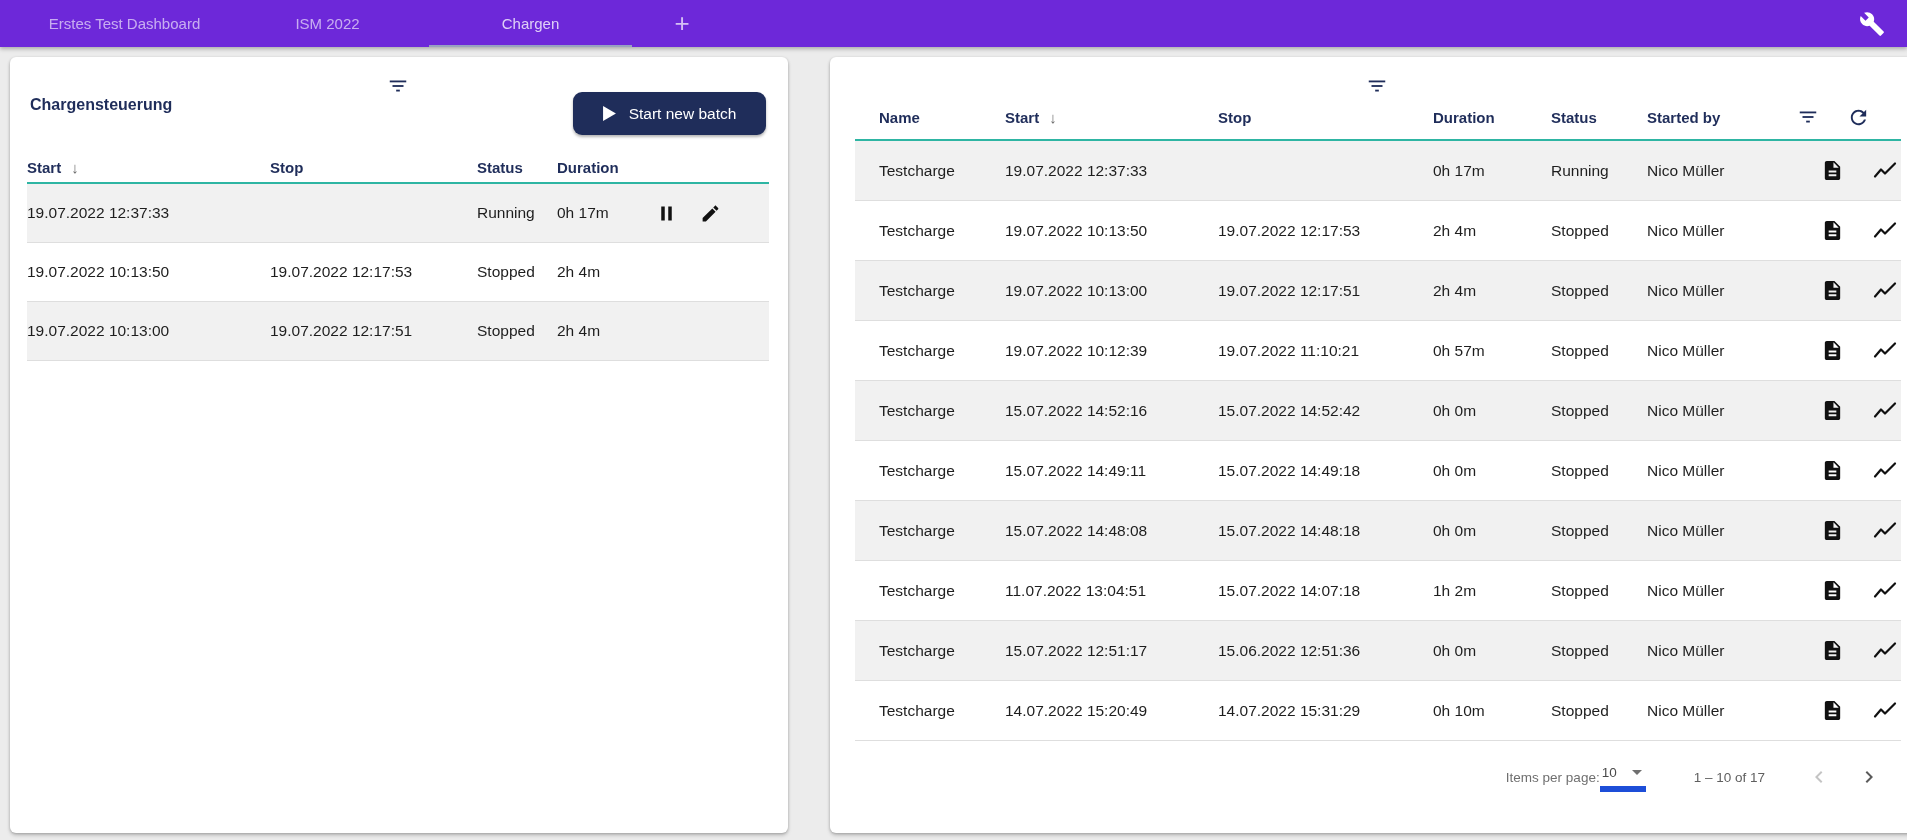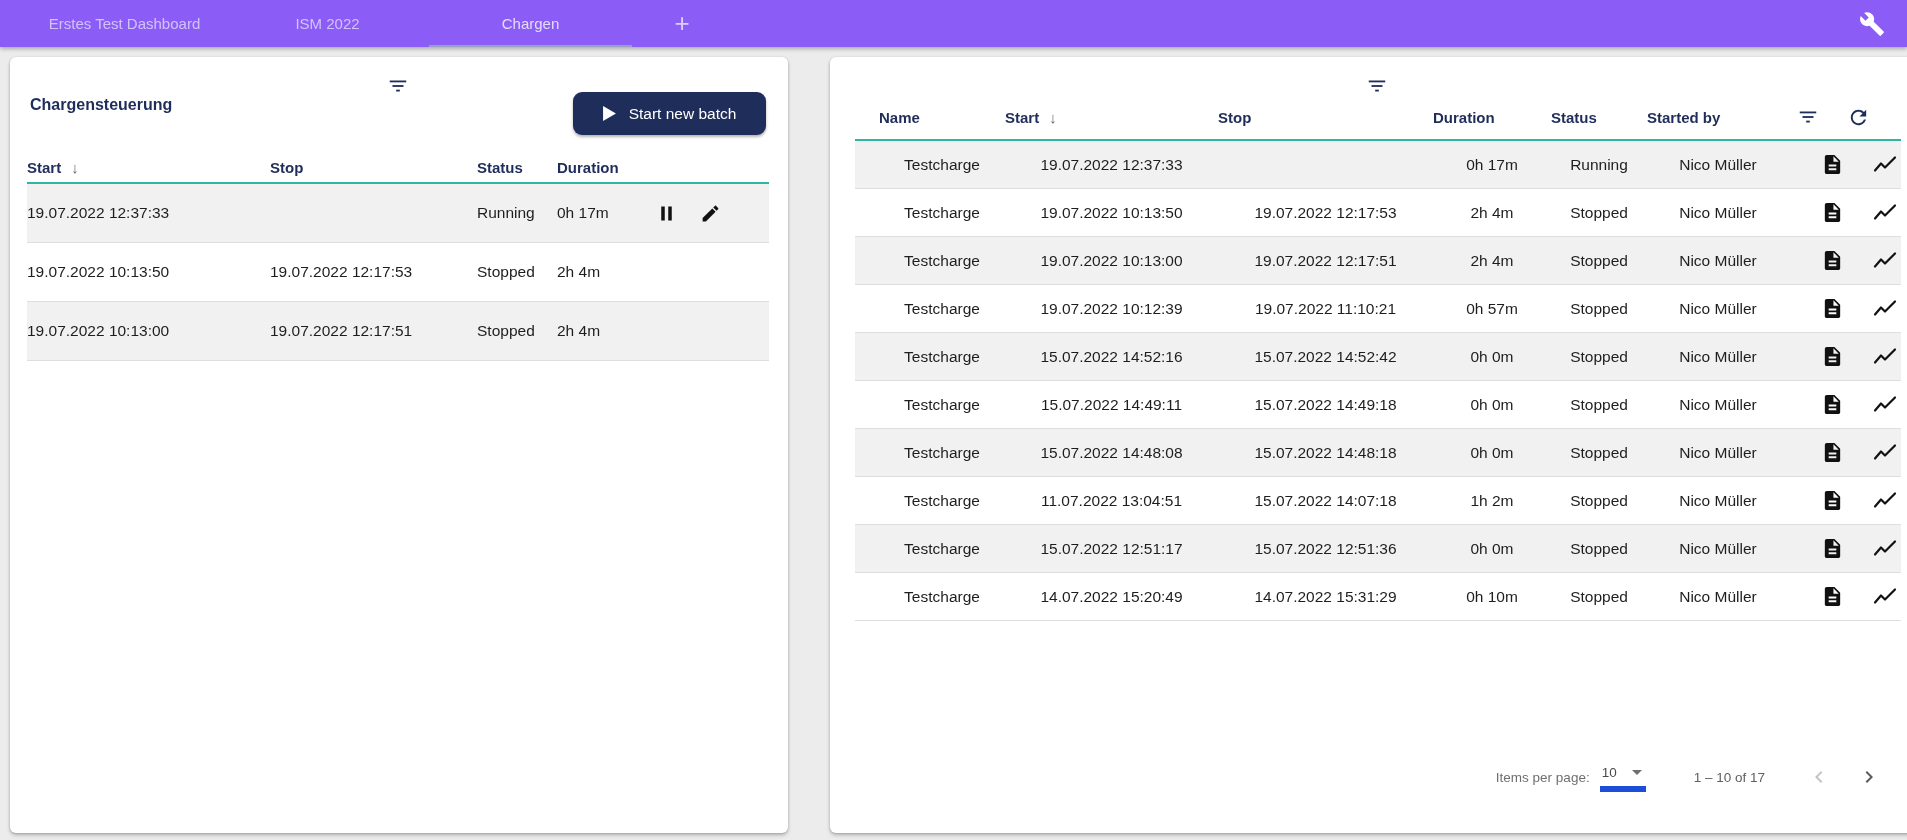--- a/index.html
+++ b/index.html
@@ -5,21 +5,21 @@
   * { box-sizing: border-box; margin: 0; padding: 0; }
   html,body { width:1907px; height:840px; }
   body {
     font-family: "Liberation Sans", "DejaVu Sans", sans-serif;
     background:#ececec; position:relative; overflow:hidden;
     color:#1e1e1e;
   }
   
   .topbar {
     position:absolute; top:0; left:0; width:1907px; height:47px;
-    background:#8b5cf6; display:flex; align-items:center; z-index:5;
+    background:#6d28d9; display:flex; align-items:center; z-index:5;
     box-shadow:0 2px 4px rgba(0,0,0,.28);
   }
   .tabs { display:flex; height:100%; margin-left:23px; }
   .tab {
     width:203px; height:100%; display:flex; align-items:center; justify-content:center;
     color:rgba(255,255,255,.62); font-size:15px; position:relative; cursor:pointer;
     white-space:nowrap;
   }
   .tab.active { color:rgba(255,255,255,.78); }
   .tab.active::after {
@@ -54,34 +54,34 @@
   .lc1 { width:243px; } .lc2 { width:207px; } .lc3 { width:80px; } .lc4 { width:93px; }
   .lt-actions { display:flex; align-items:center; gap:23px; padding-left:6px; flex:1; }
   .sort-arrow { color:#6b6b6b; font-size:15px; margin-left:10px; font-weight:400; }
   .ibtn { display:flex; cursor:pointer; }
   
   .rt { position:absolute; left:25px; top:38px; width:1046px; }
   .rt-head {
     display:flex; align-items:center; height:46px; border-bottom:2px solid #2eb5a3;
     color:#1f2d5a; font-size:15px; font-weight:600;
   }
-  .rt-row { display:flex; align-items:center; height:48px; border-bottom:1px solid #dedede; font-size:15.5px;text-align:center; }
+  .rt-row { display:flex; align-items:center; height:60px; border-bottom:1px solid #dedede; font-size:15.5px; }
   .rt-body .rt-row:nth-child(odd) { background:#f1f1f1; }
   .rc1 { width:150px; padding-left:24px; } .rc2 { width:213px; } .rc3 { width:215px; }
   .rc4 { width:118px; } .rc5 { width:96px; } .rc6 { width:142px; }
   .rt-actions { display:flex; align-items:center; flex:1; }
   .rt-head .rt-actions { padding-left:8px;  gap:28px; }
   .rt-row  .rt-actions { padding-left:32px; gap:29px; }
   
   .pager {
     position:absolute; left:25px; top:698px; width:1046px; height:44px;
     display:flex; align-items:center; justify-content:flex-end; padding-right:20px;
     color:#6f6f6f; font-size:13.5px;
   }
-  .pp-label { margin-right:10px; }
+  .pp-label { }
   .pp-value {
     display:flex; align-items:center; gap:15px; border-bottom:6px solid #1d4ed8;
     padding:2px 4px 6px 2px; margin-right:48px; cursor:pointer; color:#4a4a4a;
   }
   .pp-range { margin-right:42px; color:#5f5f5f; }
   .chev { display:flex; cursor:pointer; }
   .chev.left { margin-right:26px; }
 </style>
 </head>
 <body>
@@ -368,21 +368,21 @@
       <span class="ibtn">
         <svg width="24" height="19" viewBox="0 0 24 18" fill="none" stroke="#111111" stroke-width="2.2" stroke-linecap="round" stroke-linejoin="round">
                 <polyline points="2,15 8,8 12,12 22,2"></polyline>
               </svg>
       </span>
     </div>
   </div>
         <div class="rt-row">
     <div class="rc1">Testcharge</div>
     <div class="rc2">15.07.2022 12:51:17</div>
-    <div class="rc3">15.07.2022 12:51:36</div>
+    <div class="rc3">15.06.2022 12:51:36</div>
     <div class="rc4">0h 0m</div>
     <div class="rc5">Stopped</div>
     <div class="rc6">Nico Müller</div>
     <div class="rt-actions">
       <span class="ibtn">
         <svg width="23" height="23" viewBox="0 0 24 24" fill="#111111">
                 <path d="M14 2H6c-1.1 0-1.99.9-1.99 2L4 20c0 1.1.89 2 1.99 2H18c1.1 0 2-.9 2-2V8l-6-6zm2 16H8v-2h8v2zm0-4H8v-2h8v2zm-3-5V3.5L18.5 9H13z"></path>
               </svg>
       </span>
       <span class="ibtn">

